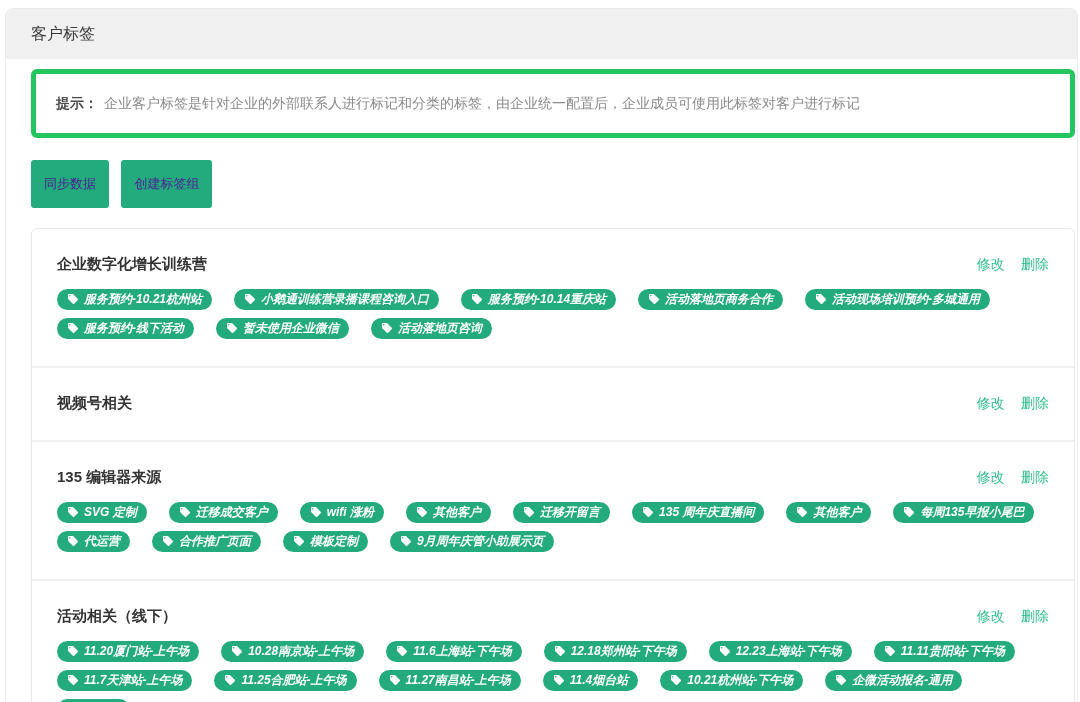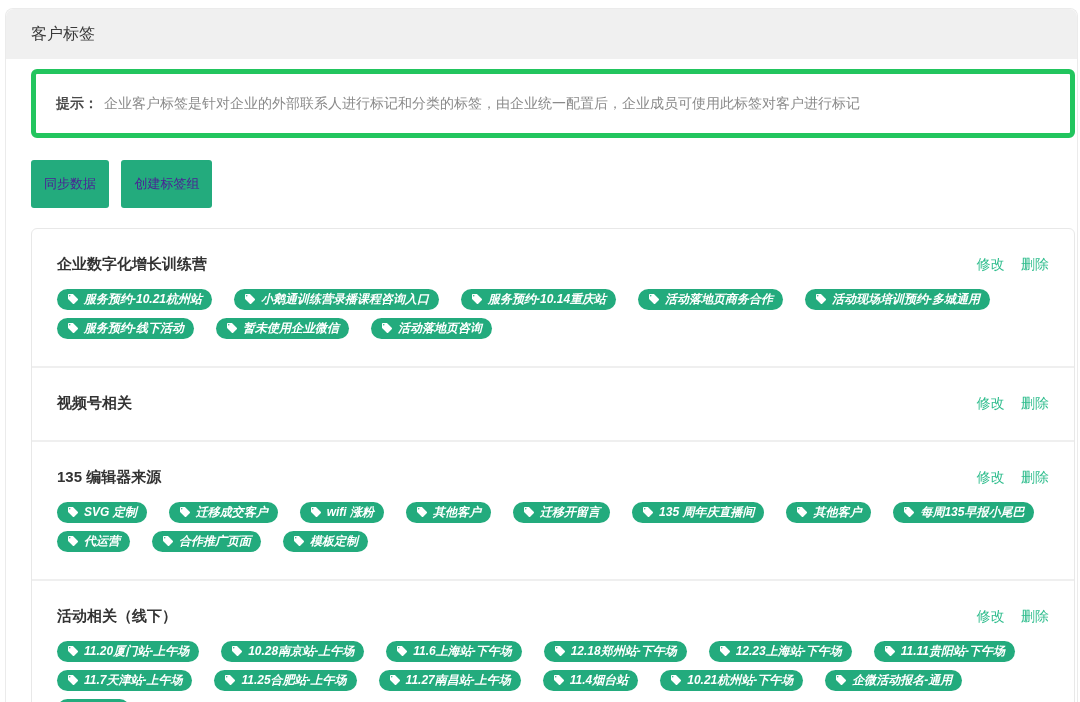--- a/index.html
+++ b/index.html
@@ -264,20 +264,26 @@
     <span class="tag-text">合作推广页面</span>
   </span>
 
   <span class="tag">
     <svg class="tag-ico" viewBox="0 0 24 24" aria-hidden="true">
       <path d="M21.41 11.58l-9-9C12.05 2.22 11.55 2 11 2H4c-1.1 0-2 .9-2 2v7c0 .55.22 1.05.59 1.42l9 9c.36.36.86.58 1.41.58.55 0 1.05-.22 1.41-.59l7-7c.37-.36.59-.86.59-1.41 0-.55-.23-1.06-.59-1.42zM5.5 7C4.67 7 4 6.33 4 5.5S4.67 4 5.5 4 7 4.67 7 5.5 6.33 7 5.5 7z"></path>
     </svg>
     <span class="tag-text">模板定制</span>
   </span>
 
+  <span class="tag">
+    <svg class="tag-ico" viewBox="0 0 24 24" aria-hidden="true">
+      <path d="M21.41 11.58l-9-9C12.05 2.22 11.55 2 11 2H4c-1.1 0-2 .9-2 2v7c0 .55.22 1.05.59 1.42l9 9c.36.36.86.58 1.41.58.55 0 1.05-.22 1.41-.59l7-7c.37-.36.59-.86.59-1.41 0-.55-.23-1.06-.59-1.42zM5.5 7C4.67 7 4 6.33 4 5.5S4.67 4 5.5 4 7 4.67 7 5.5 6.33 7 5.5 7z"></path>
+    </svg>
+    <span class="tag-text">9月周年庆管小助展示页</span>
+  </span>
 </div>
   </section>
 
   <section class="group">
     <div class="group-head">
       <h2 class="group-title">活动相关（线下）</h2>
       <div class="group-actions">
         <a class="link">修改</a>
         <a class="link">删除</a>
       </div>

